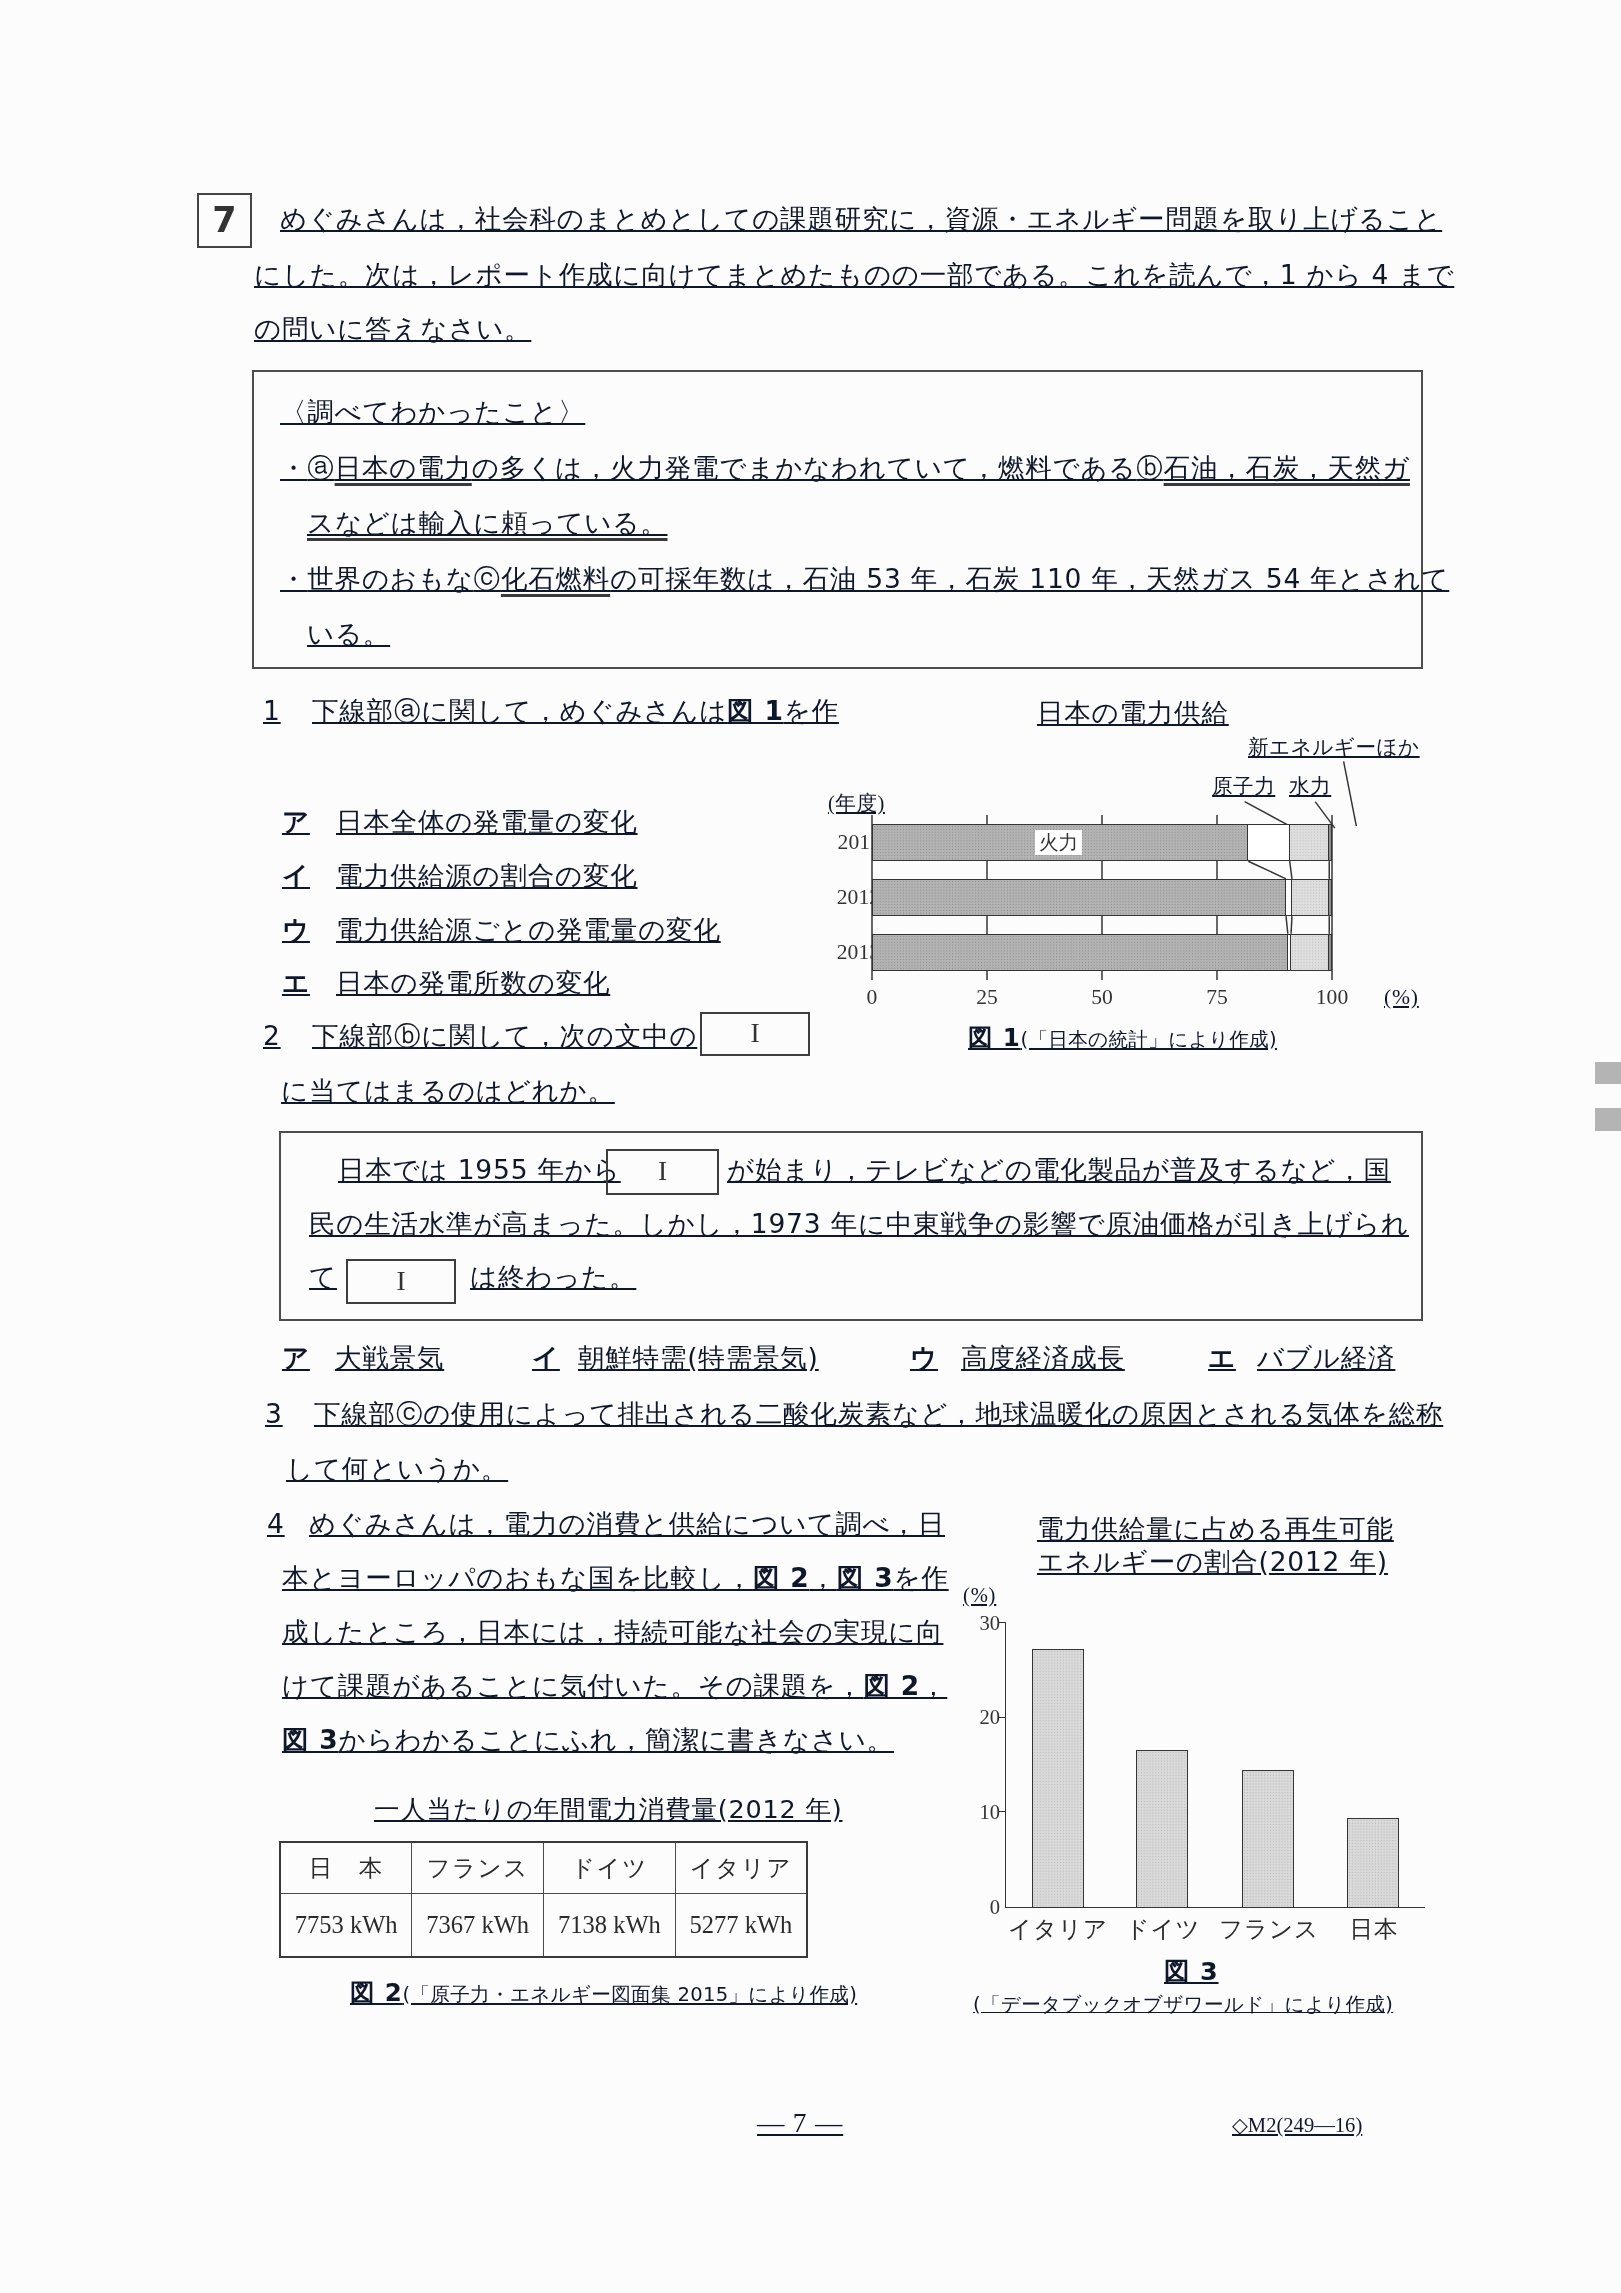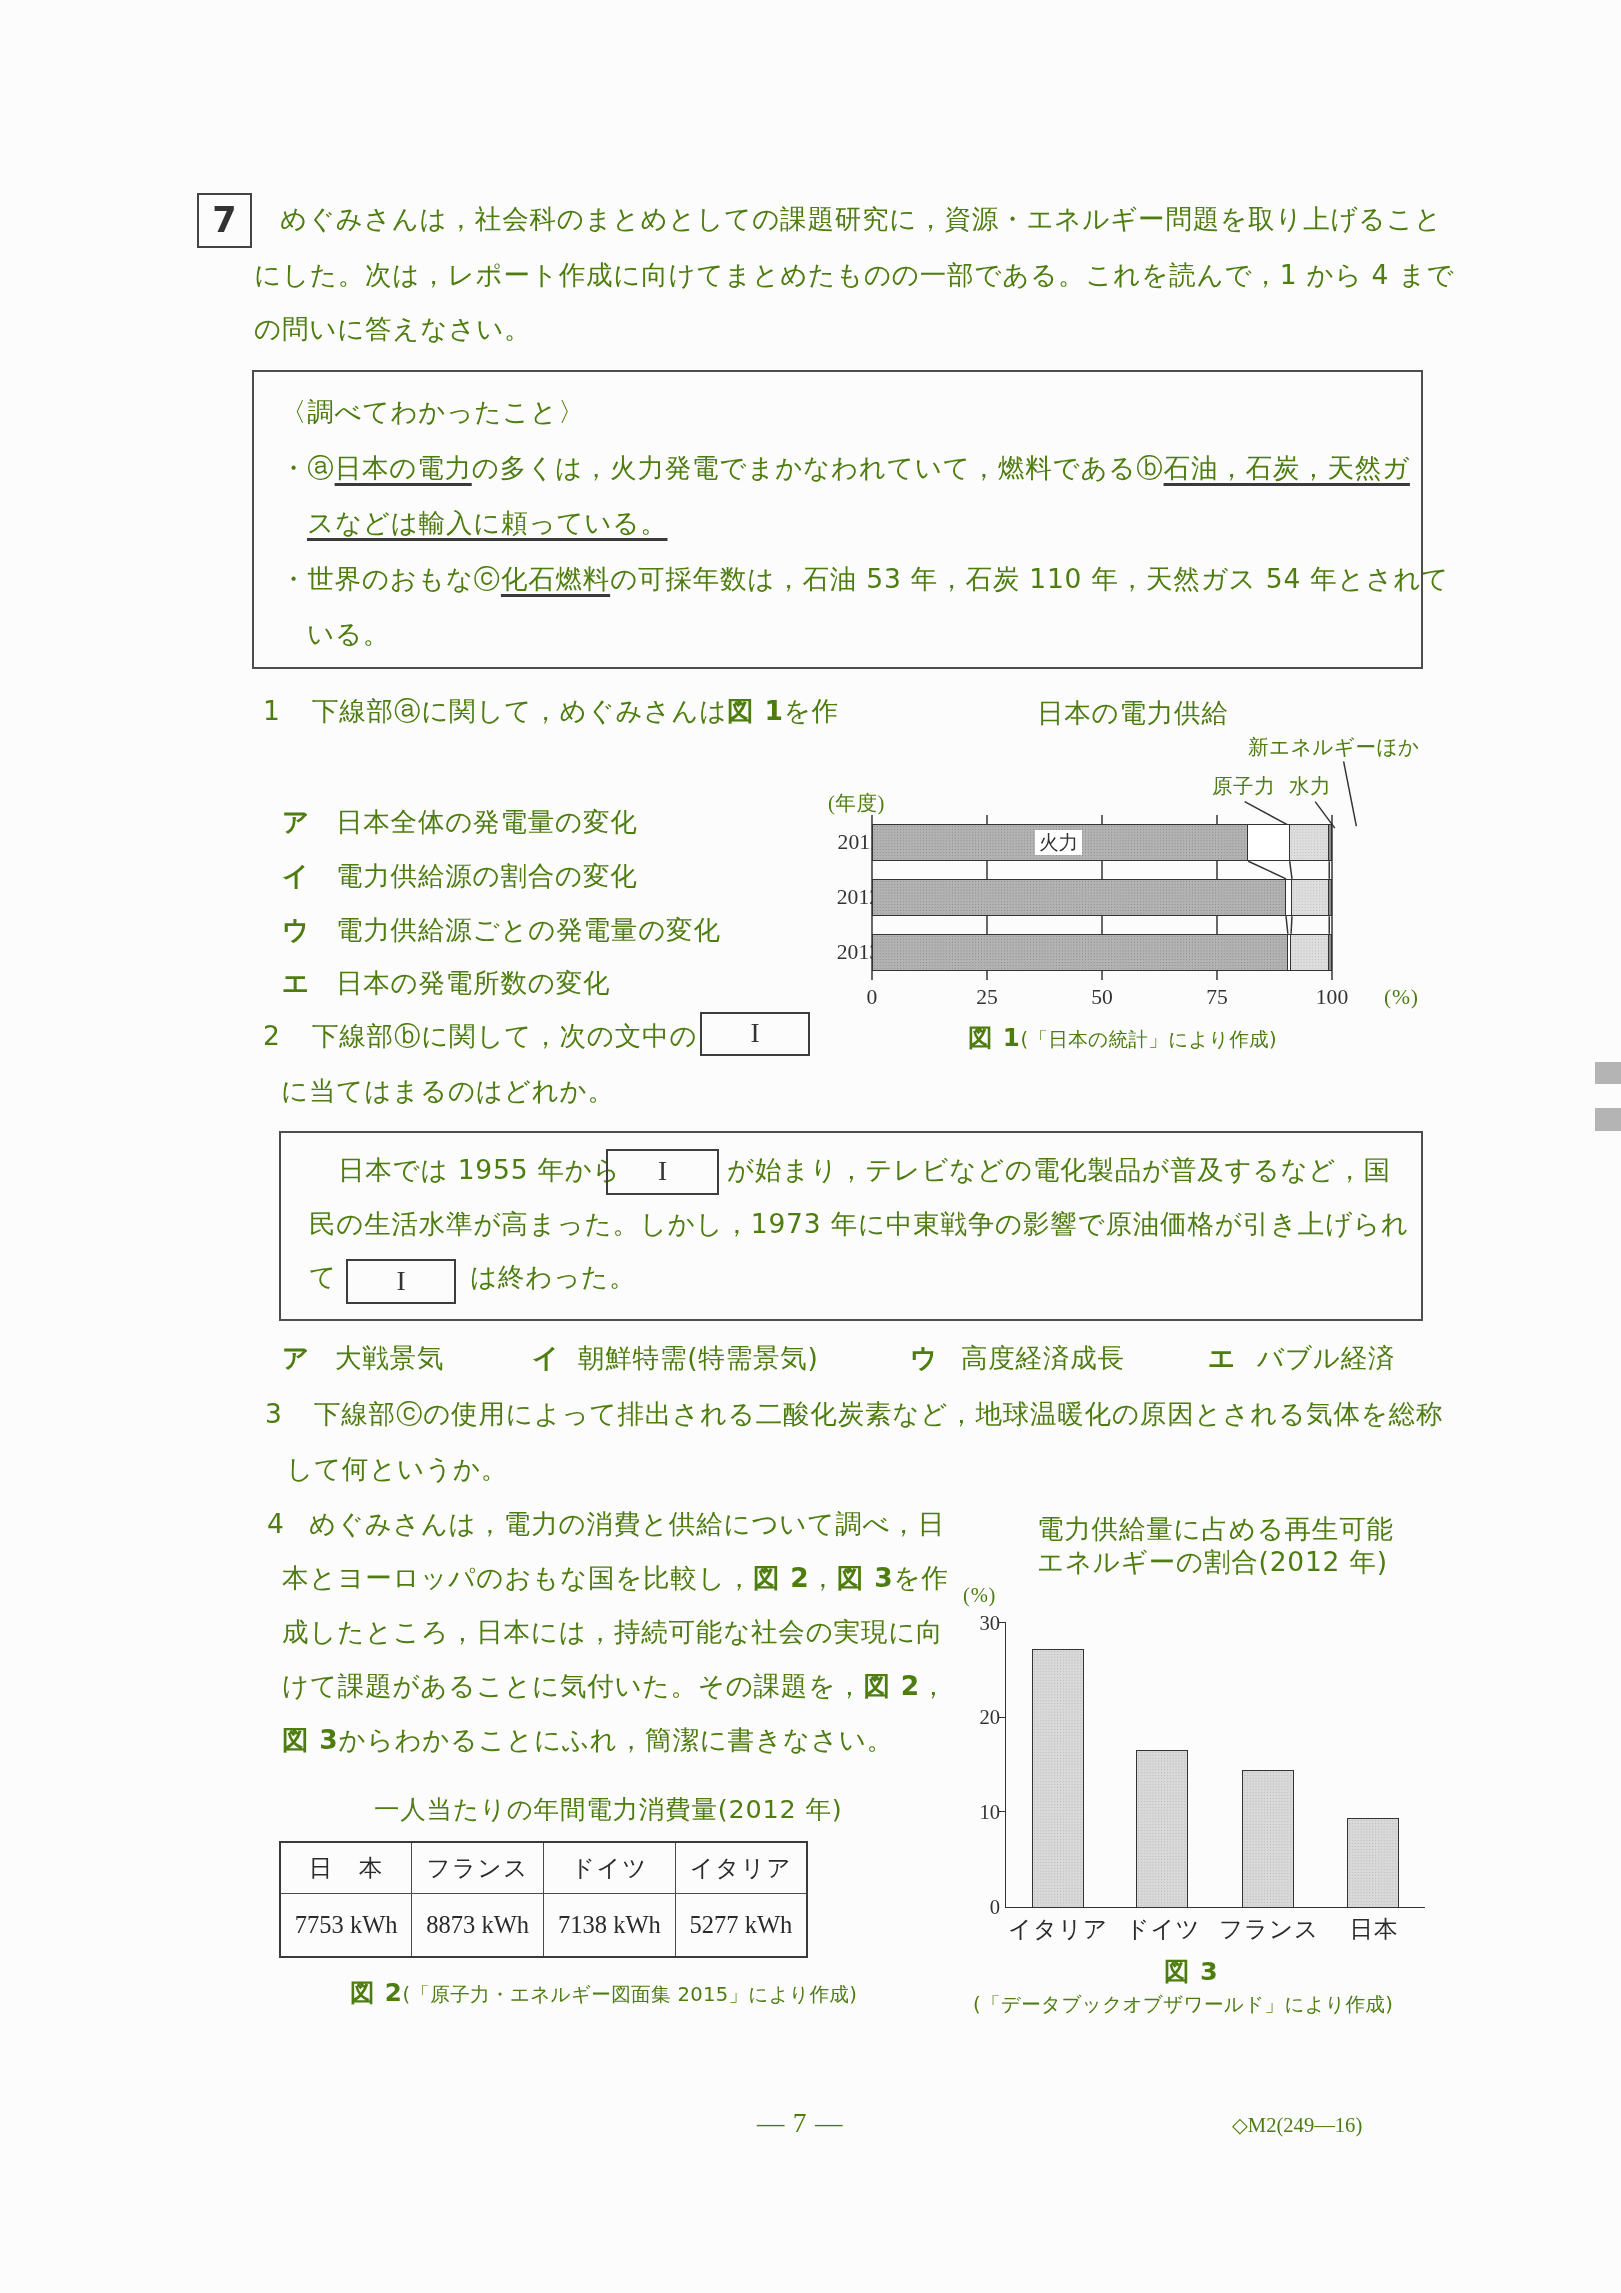--- a/index.html
+++ b/index.html
@@ -1,17 +1,17 @@
 <!DOCTYPE html>
 <html><head>
 <meta charset="utf-8">
 <style>
   html, body { margin:0; padding:0; background:#fcfcfc; }
   .page { position:relative; width:1621px; height:2294px; background:#fcfcfc; overflow:hidden; }
-  .t { position:absolute; white-space:nowrap; font-family:"DejaVu Sans", sans-serif; font-size:26.5px; line-height:33px; letter-spacing:0.8px; color:#4d7c0f; }
+  .t { position:absolute; white-space:nowrap; font-family:"DejaVu Sans", sans-serif; font-size:26.5px; line-height:33px; letter-spacing:0.8px; color:#0f172a;text-decoration:underline; }
   .sf { font-family:"Liberation Serif", serif; }
   .b { font-weight:bold; }
   .u { text-decoration:underline; text-decoration-thickness:2.9px; text-underline-offset:5.9px; text-decoration-color:#3a3a3a; }
   .frame { position:absolute; border:2px solid #4d4d4d; box-sizing:border-box; }
   .qnum-box { position:absolute; left:197px; top:193px; width:55px; height:55px; border:2px solid #444; box-sizing:border-box;
               font-family:"DejaVu Sans", sans-serif; font-weight:bold; font-size:35px; line-height:51px; text-align:center; color:#333; }
   .blank { position:absolute; box-sizing:border-box; border:2px solid #3d3d3d; border-right-width:2.9px; border-bottom-width:2.9px;
            font-family:"Liberation Serif", serif; font-size:27.4px; text-align:center; color:#333; }
   .choice-label { font-weight:bold; }
   .small { font-size:20.6px; line-height:25.5px; letter-spacing:0.5px; }
@@ -187,21 +187,21 @@
   <table class="tbl">
     <tbody>
         <tr class="head">
       <td>日　本</td>
       <td>フランス</td>
       <td>ドイツ</td>
       <td>イタリア</td>
     </tr>
     <tr class="vals">
       <td>7753 kWh</td>
-      <td>8873 kWh</td>
+      <td>7367 kWh</td>
       <td>7138 kWh</td>
       <td>5277 kWh</td>
     </tr>
   </tbody>
     </table>
   <div class="t" style="left:350px;top:1978px;line-height:27.4px;">
     <span class="b" style="font-size:24.5px;">図 2</span><span class="cap">(「原子力・エネルギー図面集 2015」により作成)</span>
   </div>
 
   <div class="t" style="left:1037px;top:1512px;">電力供給量に占める再生可能</div>

